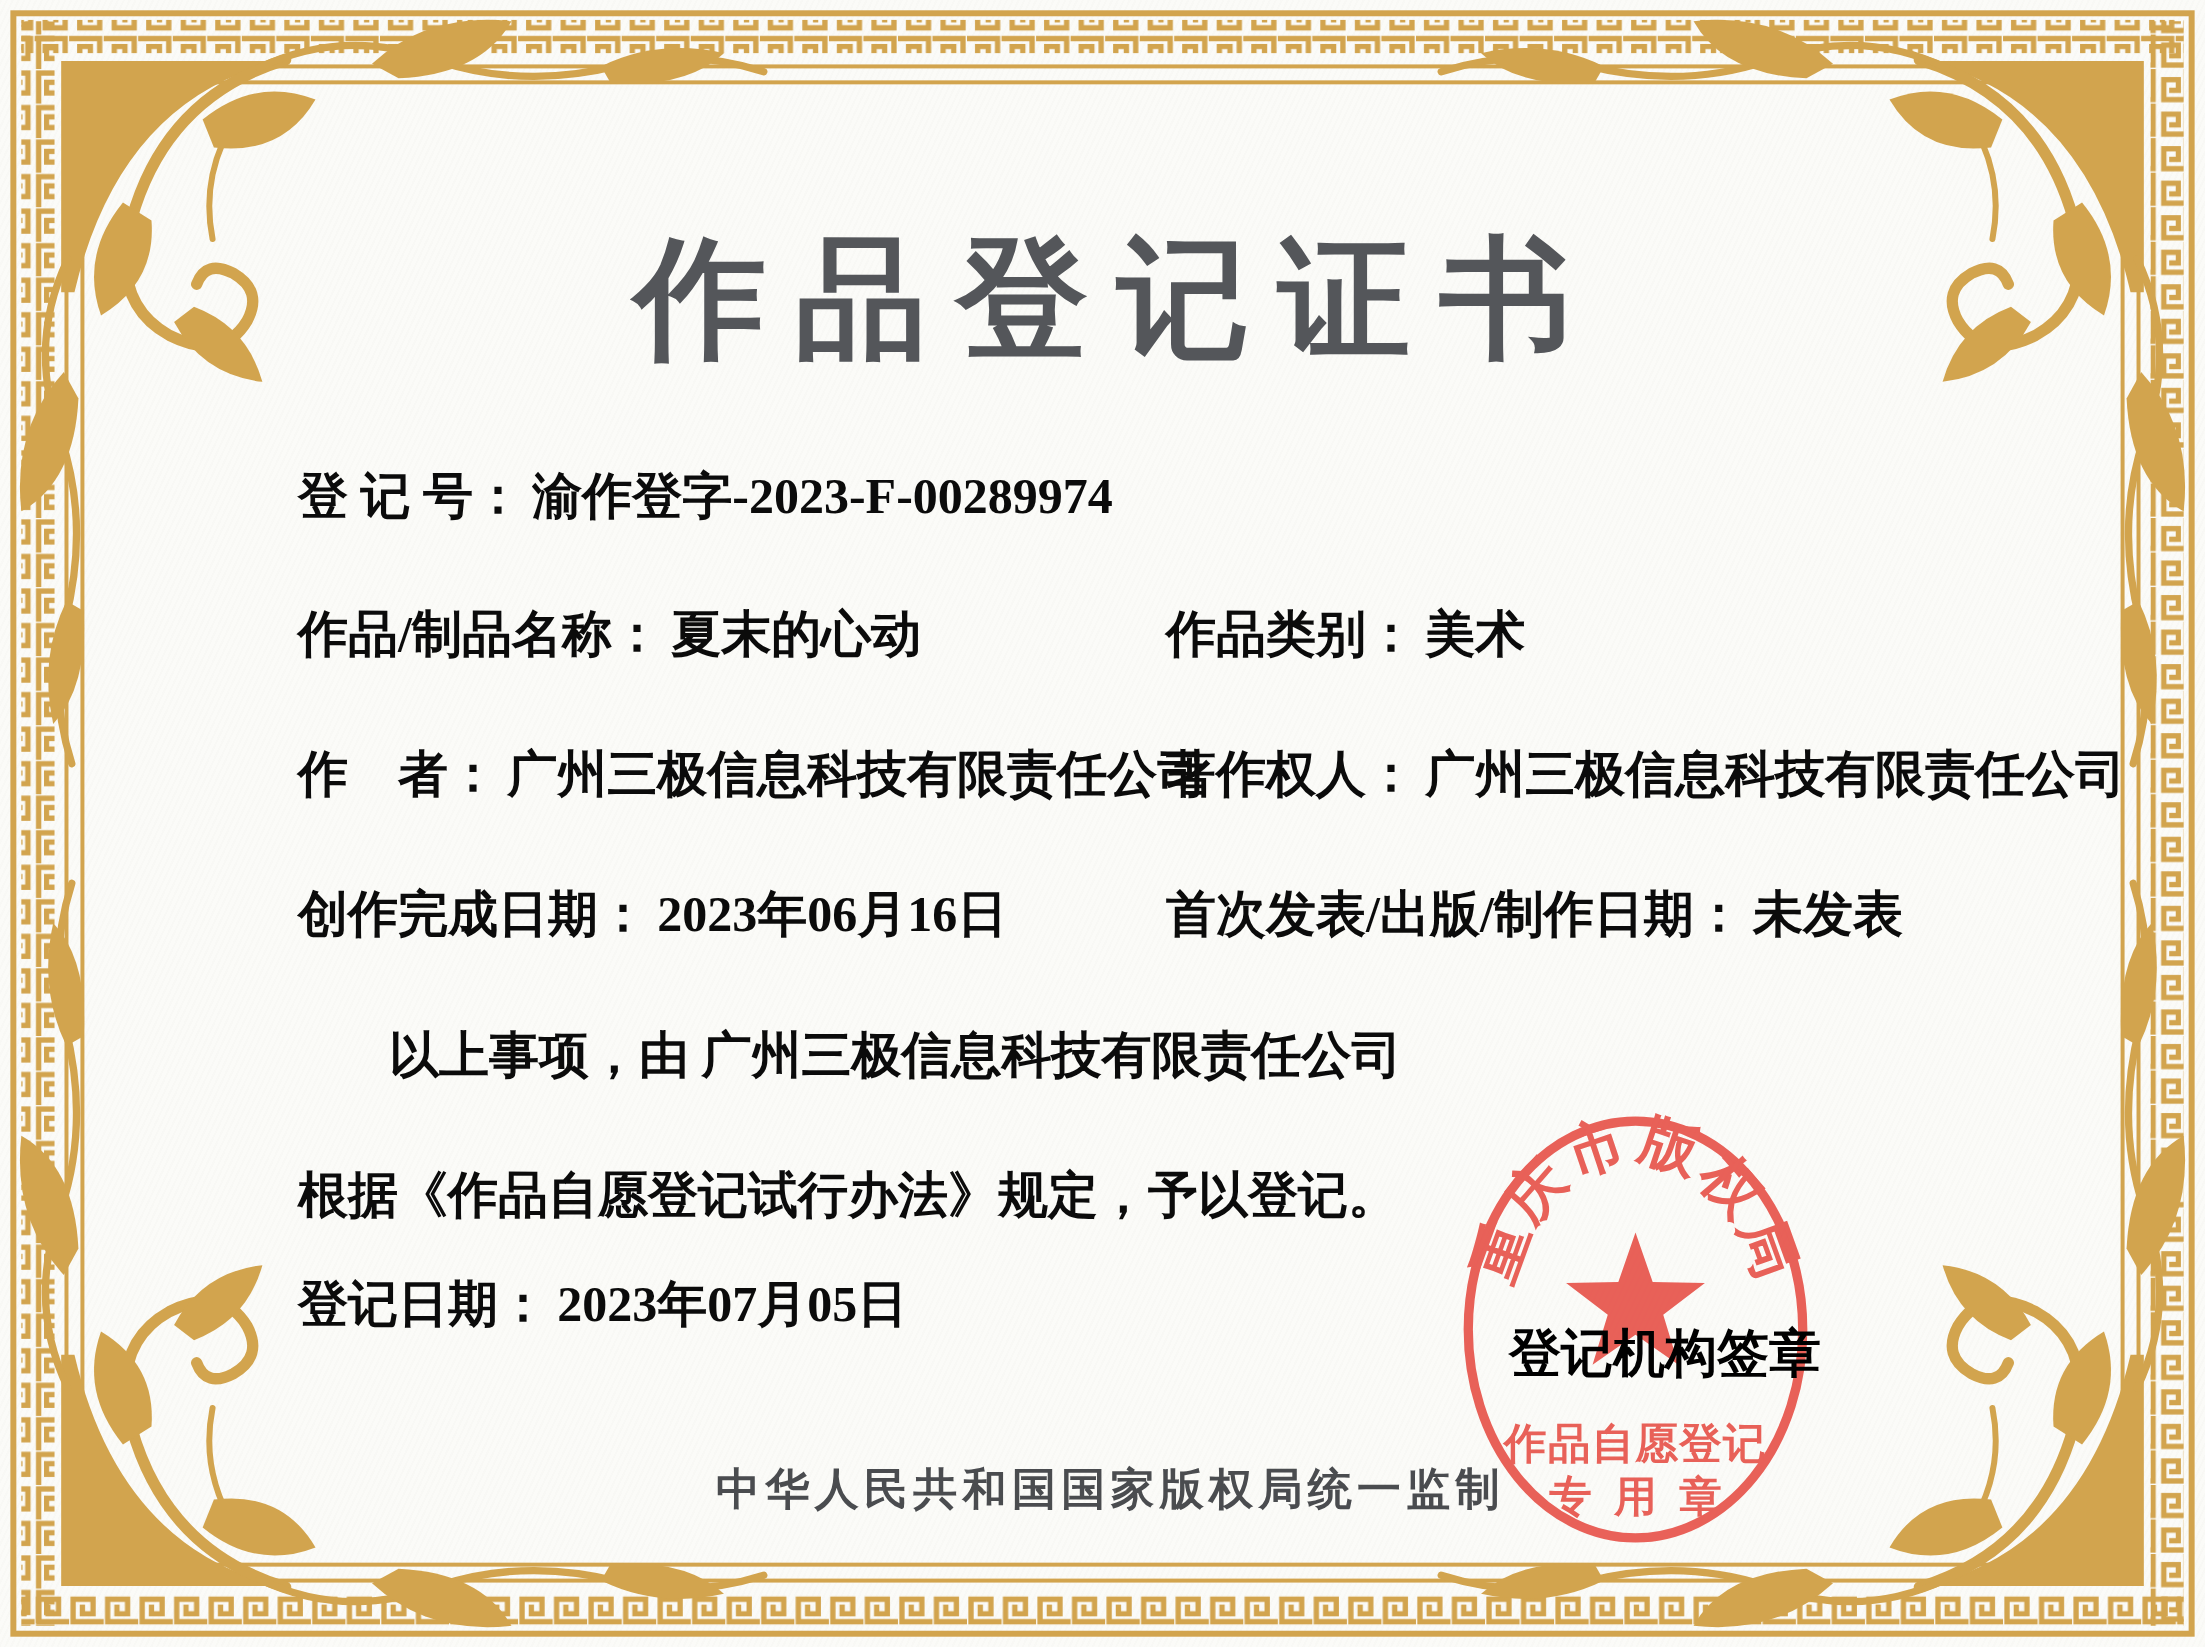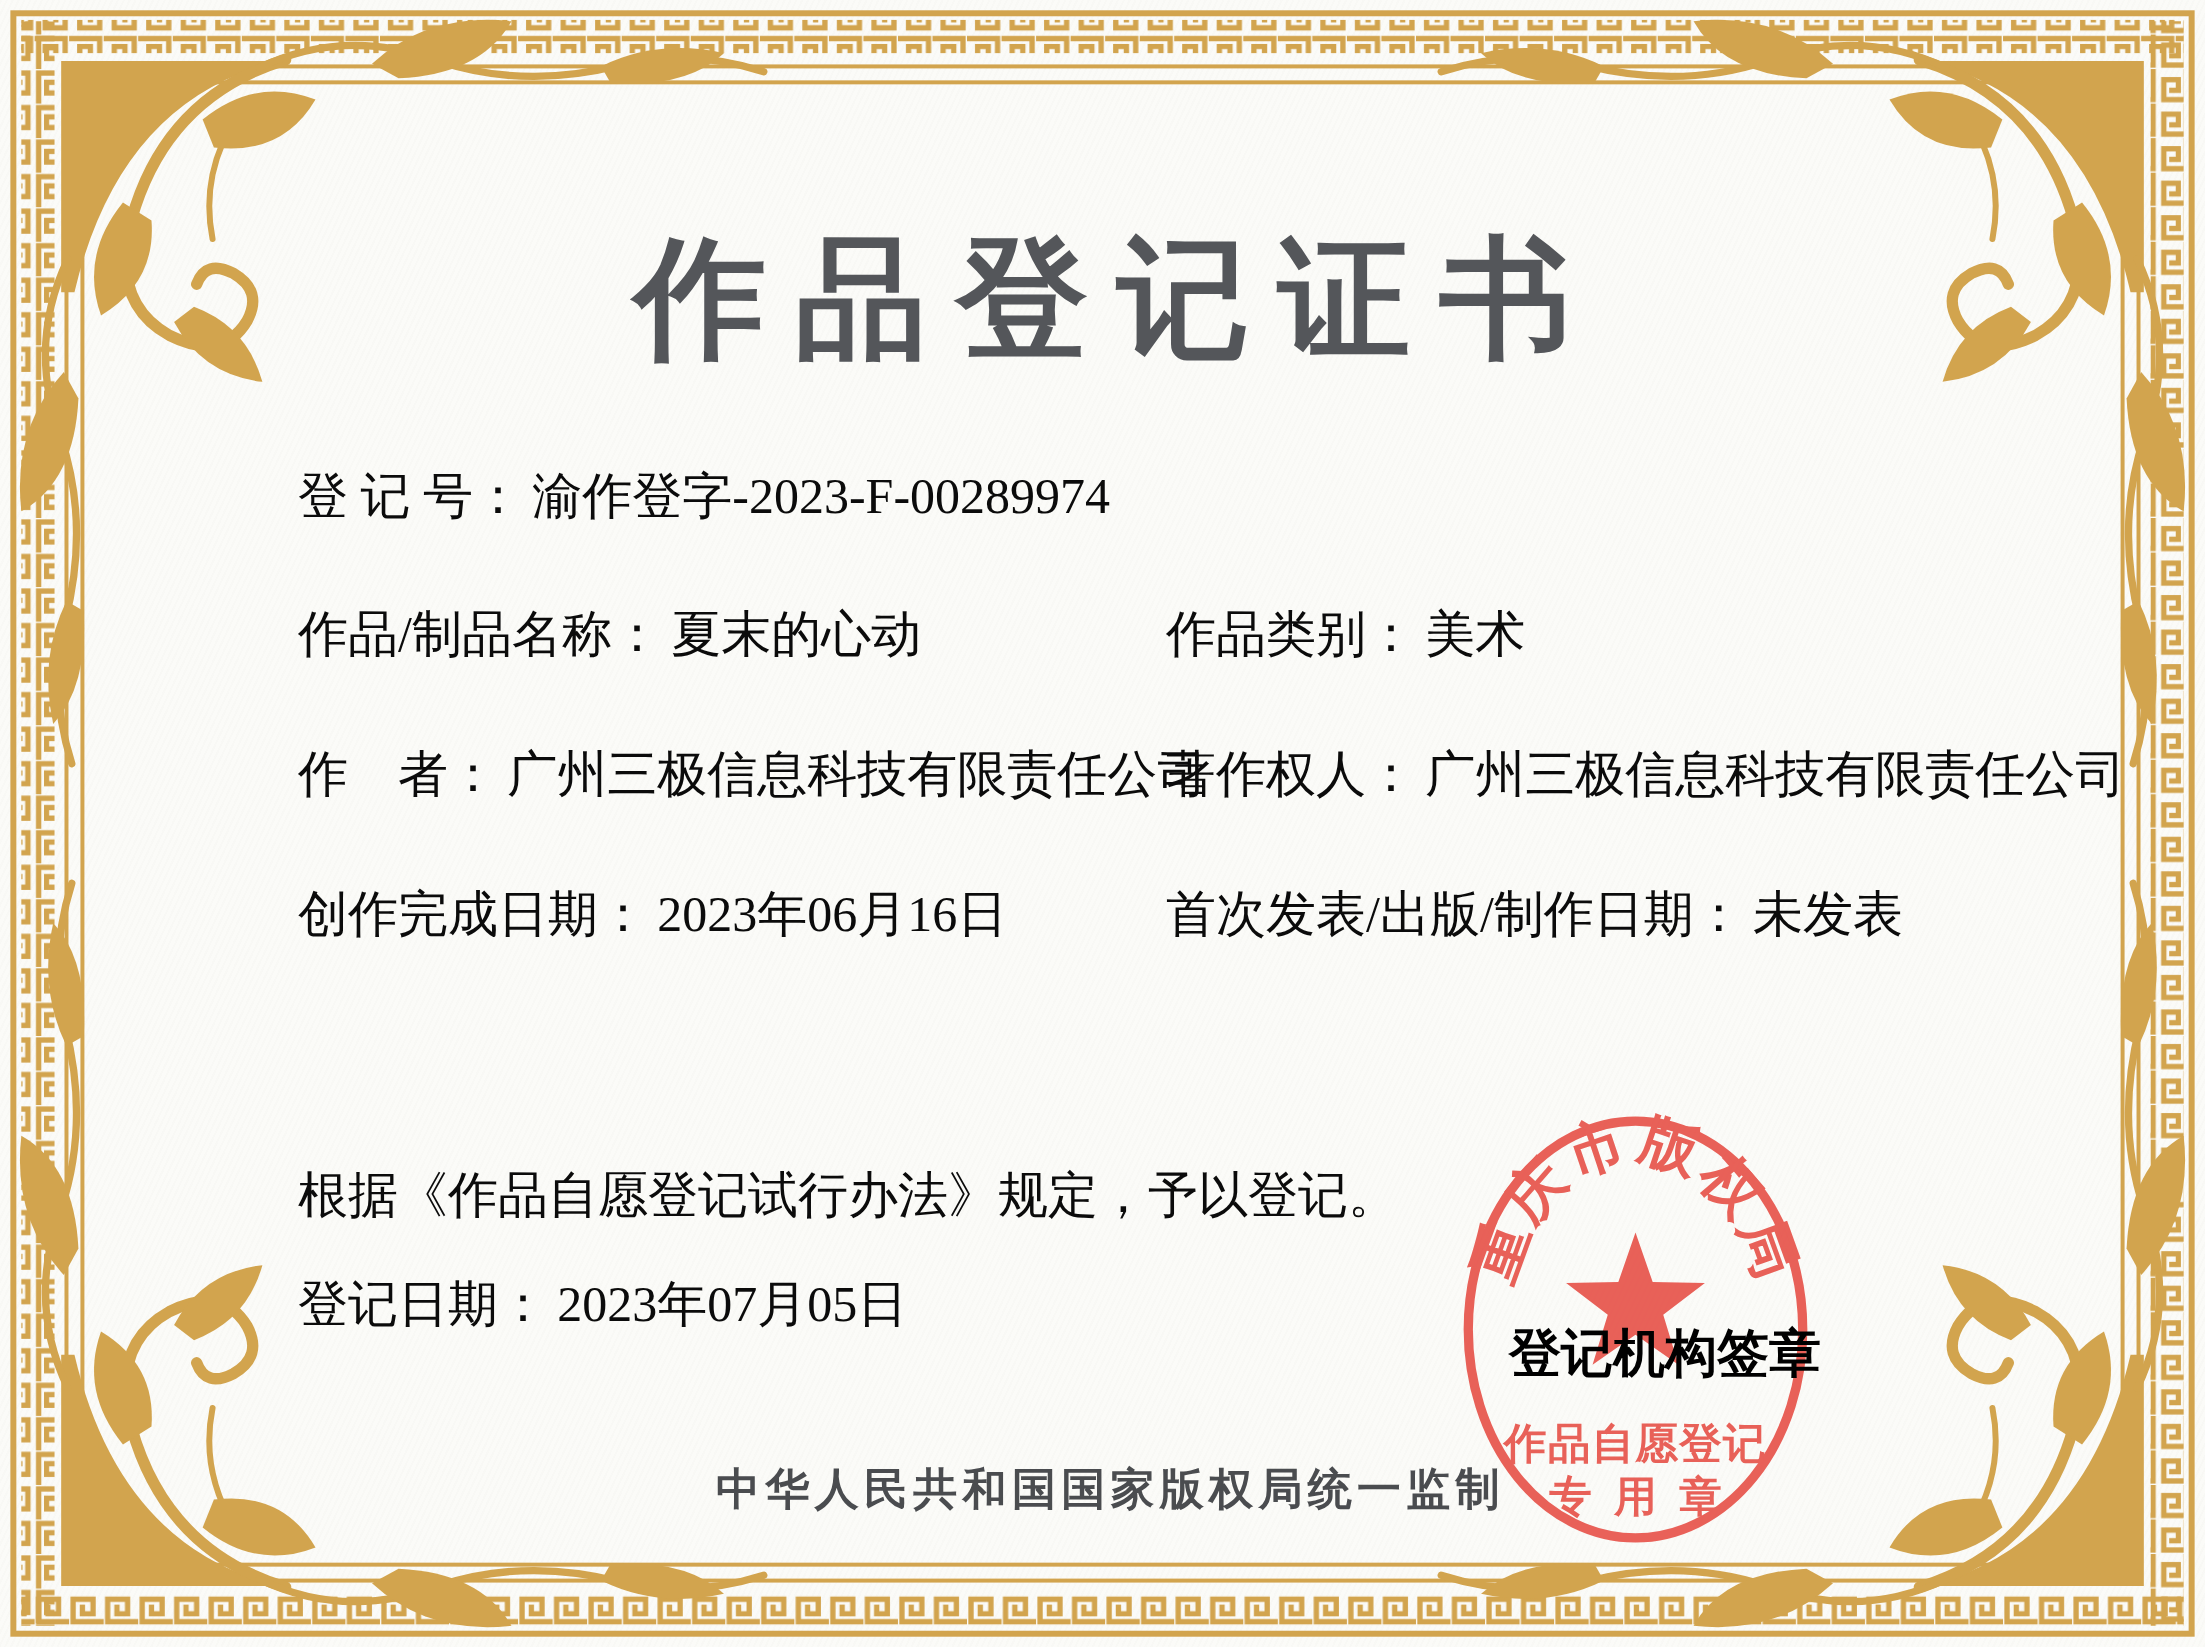--- a/index.html
+++ b/index.html
@@ -15,21 +15,21 @@
   .border-svg{position:absolute;left:0;top:0;z-index:1;}
   .title{
     position:absolute;left:0;right:0;top:211px;
     text-align:center;
     font-size:132px;font-weight:700;color:#54565a;
     letter-spacing:29px;text-indent:29px;
     z-index:3;white-space:nowrap;
   }
   .row{
     position:absolute;white-space:nowrap;z-index:3;
-    font-size:50px;font-weight:400;color:#0b0b0b;line-height:1.1;
+    font-size:50px;font-weight:700;color:#0b0b0b;line-height:1.1;
   }
   .row .val{margin-left:9.3px;}
   .statement{font-size:50px;}
   .sign-label{
     position:absolute;white-space:nowrap;z-index:6;
     font-size:52px;font-weight:700;color:#000;
   }
   .footer-line{
     position:absolute;left:0;right:0;top:1460px;text-align:center;
     font-size:44px;font-weight:700;color:#4a4c4f;letter-spacing:5.3px;
@@ -117,20 +117,21 @@
     <span>著作权人：</span><span class="val">广州三极信息科技有限责任公司</span>
   </div>
 
   <div class="row" style="top:887px;left:298px;">
     <span>创作完成日期：</span><span class="val">2023年06月16日</span>
   </div>
   <div class="row" style="top:887px;left:1166px;text-align:center;">
     <span>首次发表/出版/制作日期：</span><span class="val">未发表</span>
   </div>
 
+  <div class="row statement" style="top:1028px;left:389px;">以上事项，由 广州三极信息科技有限责任公司</div>
   <div class="row statement" style="top:1168px;left:298px;">根据《作品自愿登记试行办法》规定，予以登记。</div>
 
   <div class="row" style="top:1277px;left:298px;">
     <span>登记日期：</span><span class="val">2023年07月05日</span>
   </div>
 
   <svg class="seal" viewBox="0 0 544 652" aria-hidden="true">
     <g opacity="0.92">
       <ellipse cx="272" cy="326" rx="252" ry="314" fill="none" stroke="#e7544b" stroke-width="14"></ellipse>
       <polygon fill="#e7544b" points="272,180 297.9,254.4 376.6,256 313.8,303.6 336.7,379 272,334 207.3,379 230.2,303.6 167.4,256 246.1,254.4"></polygon>

